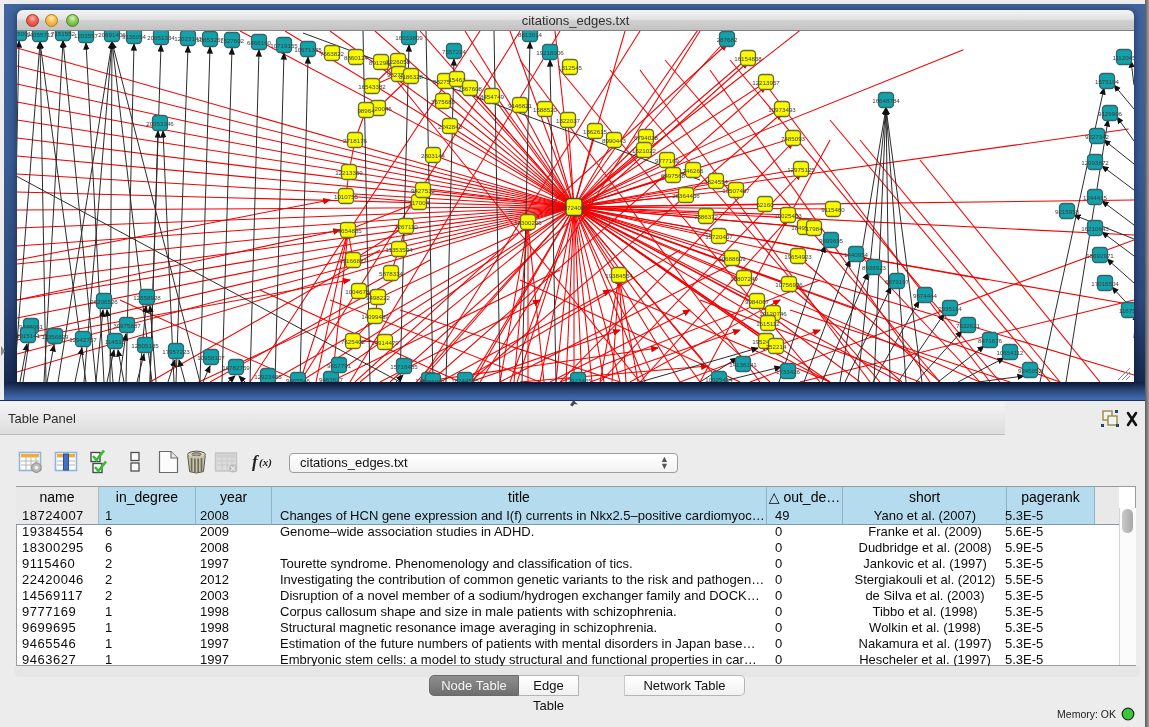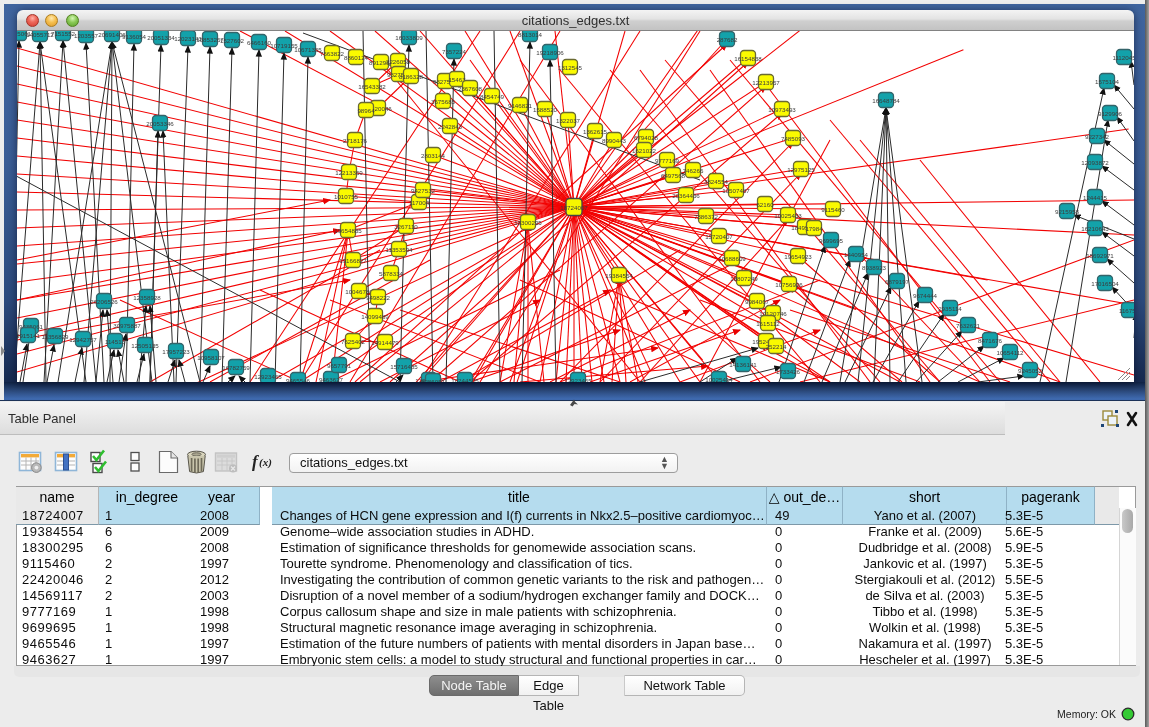--- a/index.html
+++ b/index.html
@@ -694,21 +694,21 @@
     <text x="234" y="18" font-size="17" font-style="italic" font-weight="bold" fill="#222" font-family="Liberation Serif, serif">f</text>
     <text x="241" y="16.5" font-size="11" font-style="italic" font-weight="bold" fill="#222" font-family="Liberation Serif, serif">(x)</text>
   </svg>
   <div id="combo">citations_edges.txt
     <div class="stp">▲<br>▼</div>
   </div>
 
   <div id="tbl"></div>
   <div class="hc" style="left:16px; width:83px; background:#e9e9e9; border-right:1px solid #b5b5b5;">name</div>
   <div class="hc" style="left:99px; width:97px;">in_degree</div>
-  <div class="hc" style="left:184px; width:76px;">year</div>
+  <div class="hc" style="left:196px; width:76px;">year</div>
   <div class="hc" style="left:272px; width:495px;">title</div>
   <div class="hc" style="left:767px; width:76px;">△ out_de…</div>
   <div class="hc" style="left:843px; width:164px;">short</div>
   <div class="hc" style="left:1007px; width:88px;">pagerank</div>
   <div class="hc" style="left:1095px; width:24px; background:#e9e9e9; border-right:none;"></div>
   <div class="trow" style="top:508px">
       <span class="c0">18724007</span>
       <span class="c1">1</span>
       <span class="c2">2008</span>
       <span class="c3">Changes of HCN gene expression and I(f) currents in Nkx2.5–positive cardiomyoc…</span>
@@ -722,21 +722,20 @@
       <span class="c2">2009</span>
       <span class="c3">Genome–wide association studies in ADHD.</span>
       <span class="c4">0</span>
       <span class="c5">Franke et al. (2009)</span>
       <span class="c6">5.6E-5</span>
     </div>
 <div class="trow" style="top:540px">
       <span class="c0">18300295</span>
       <span class="c1">6</span>
       <span class="c2">2008</span>
-      <span class="c3">Estimation of significance thresholds for genomewide association scans.</span>
       <span class="c4">0</span>
       <span class="c5">Dudbridge et al. (2008)</span>
       <span class="c6">5.9E-5</span>
     </div>
 <div class="trow" style="top:556px">
       <span class="c0">9115460</span>
       <span class="c1">2</span>
       <span class="c2">1997</span>
       <span class="c3">Tourette syndrome. Phenomenology and classification of tics.</span>
       <span class="c4">0</span>

